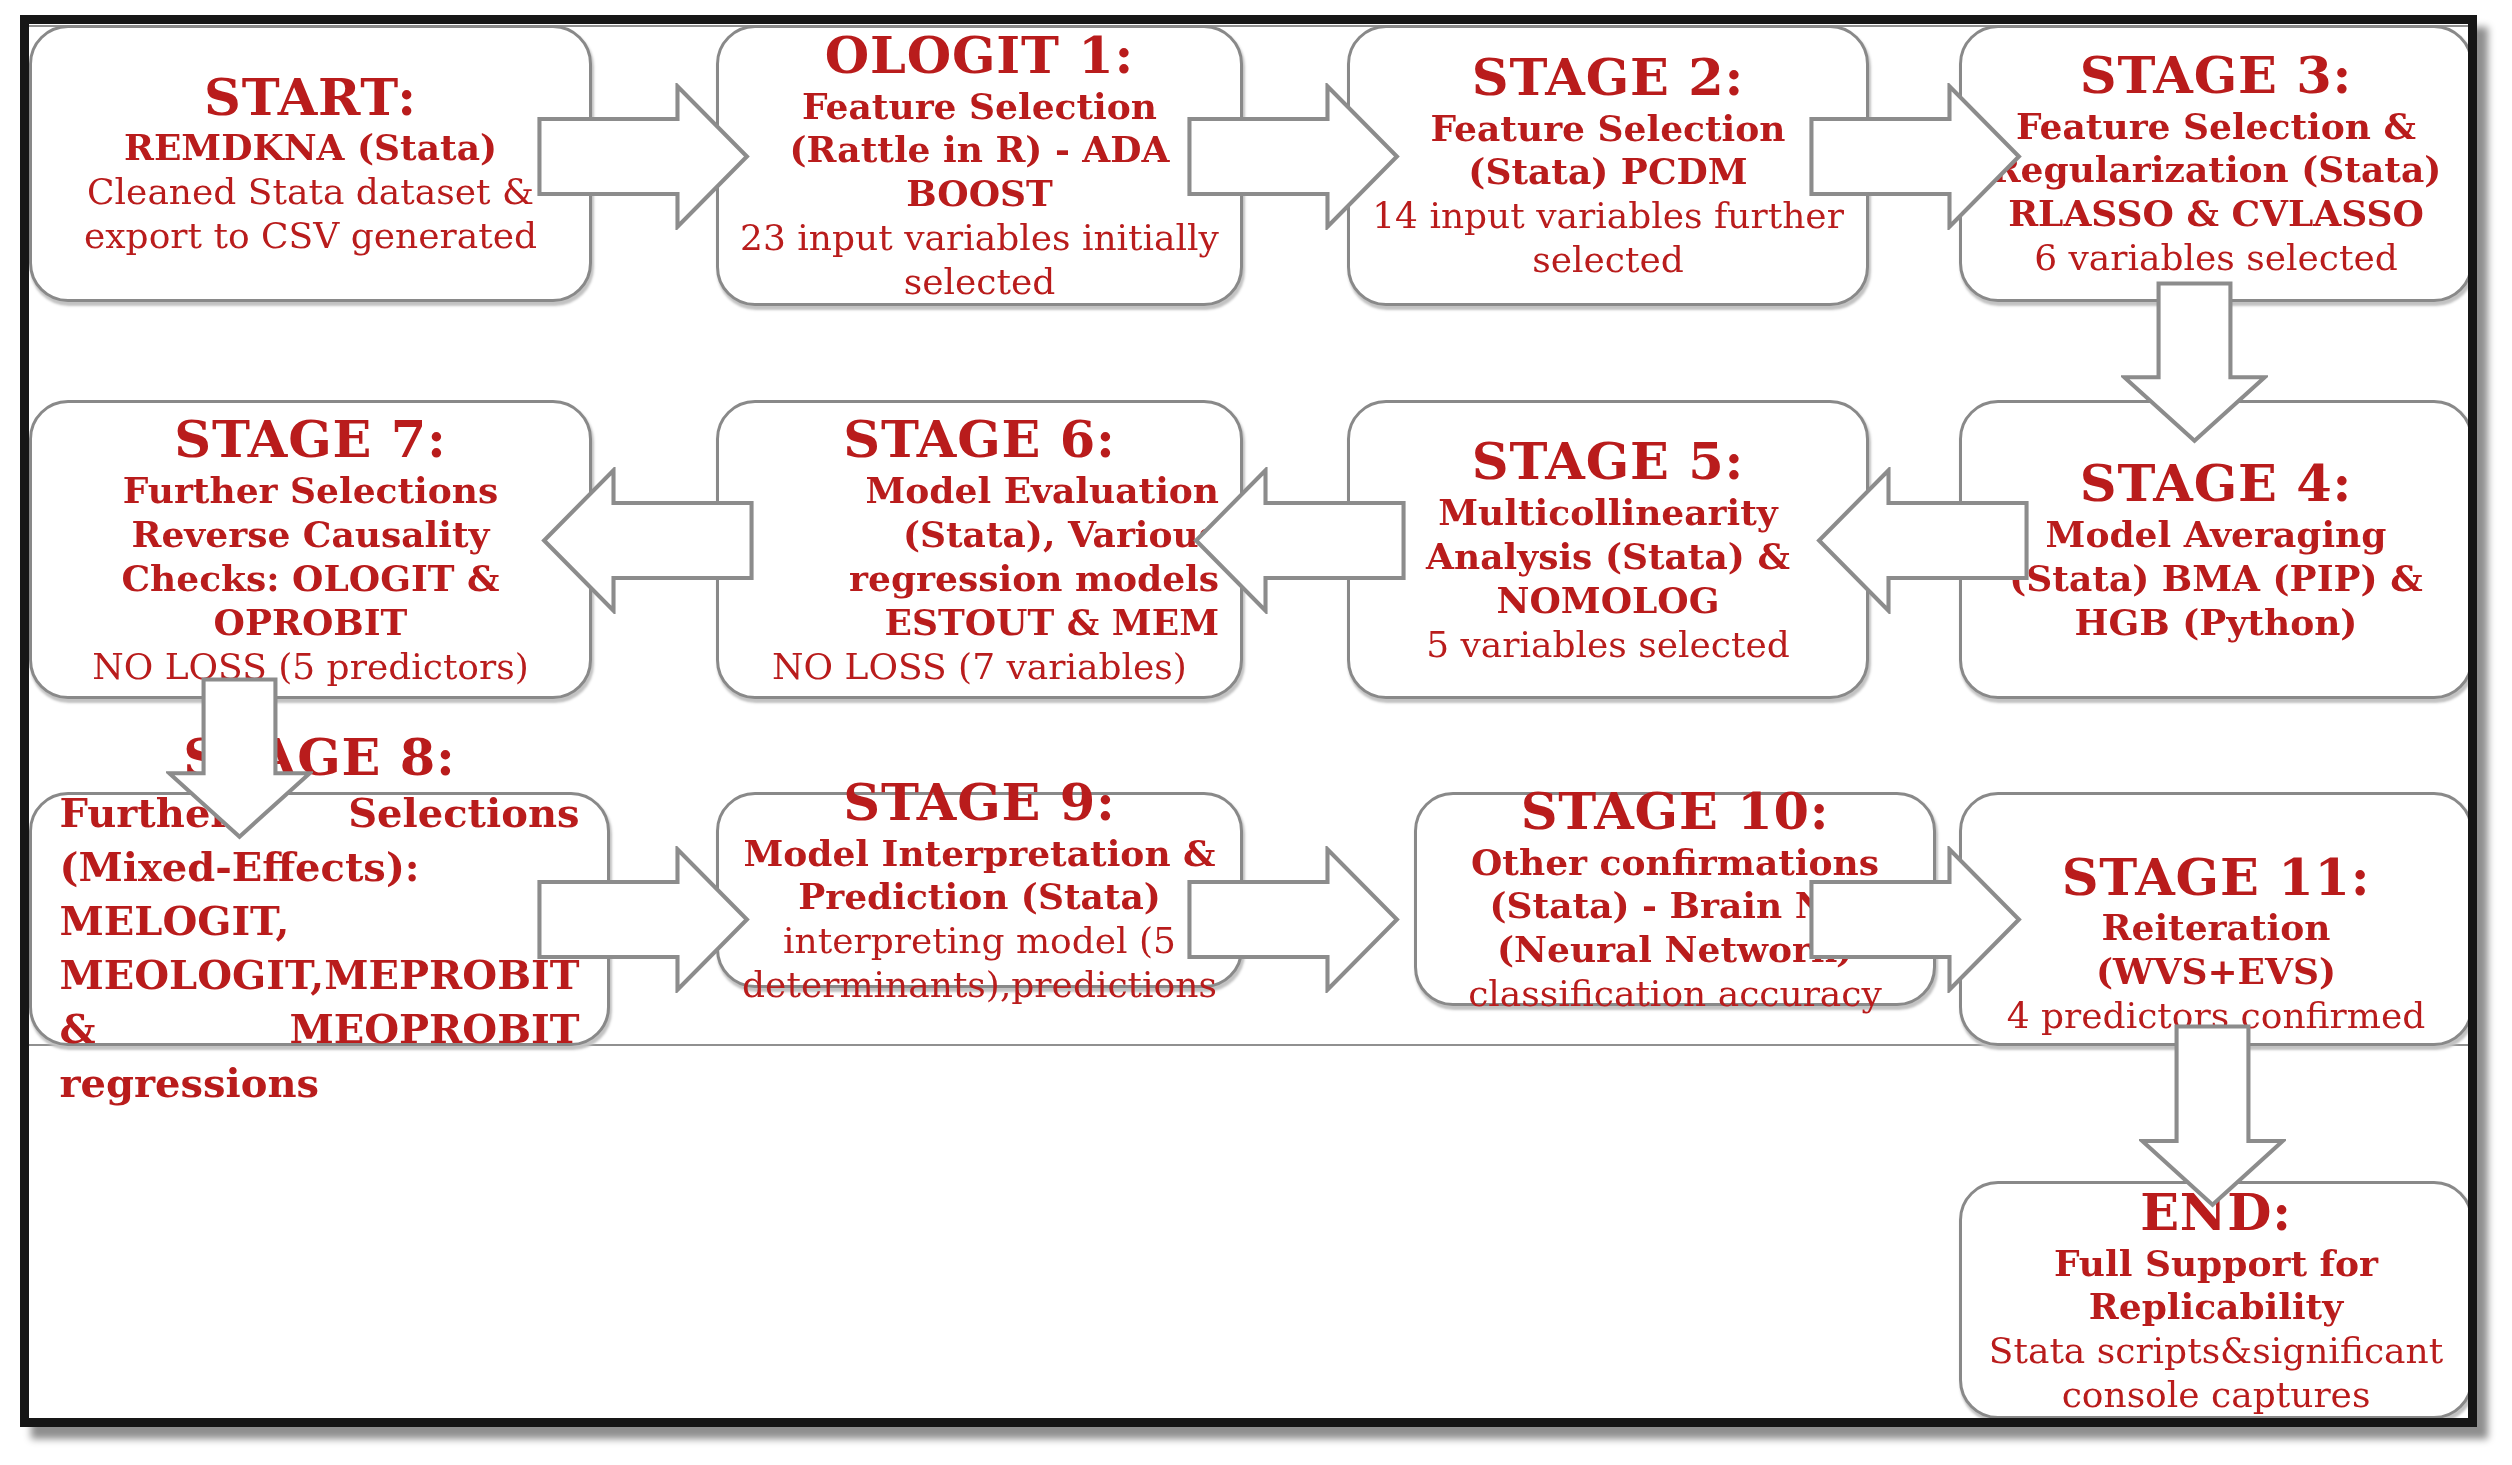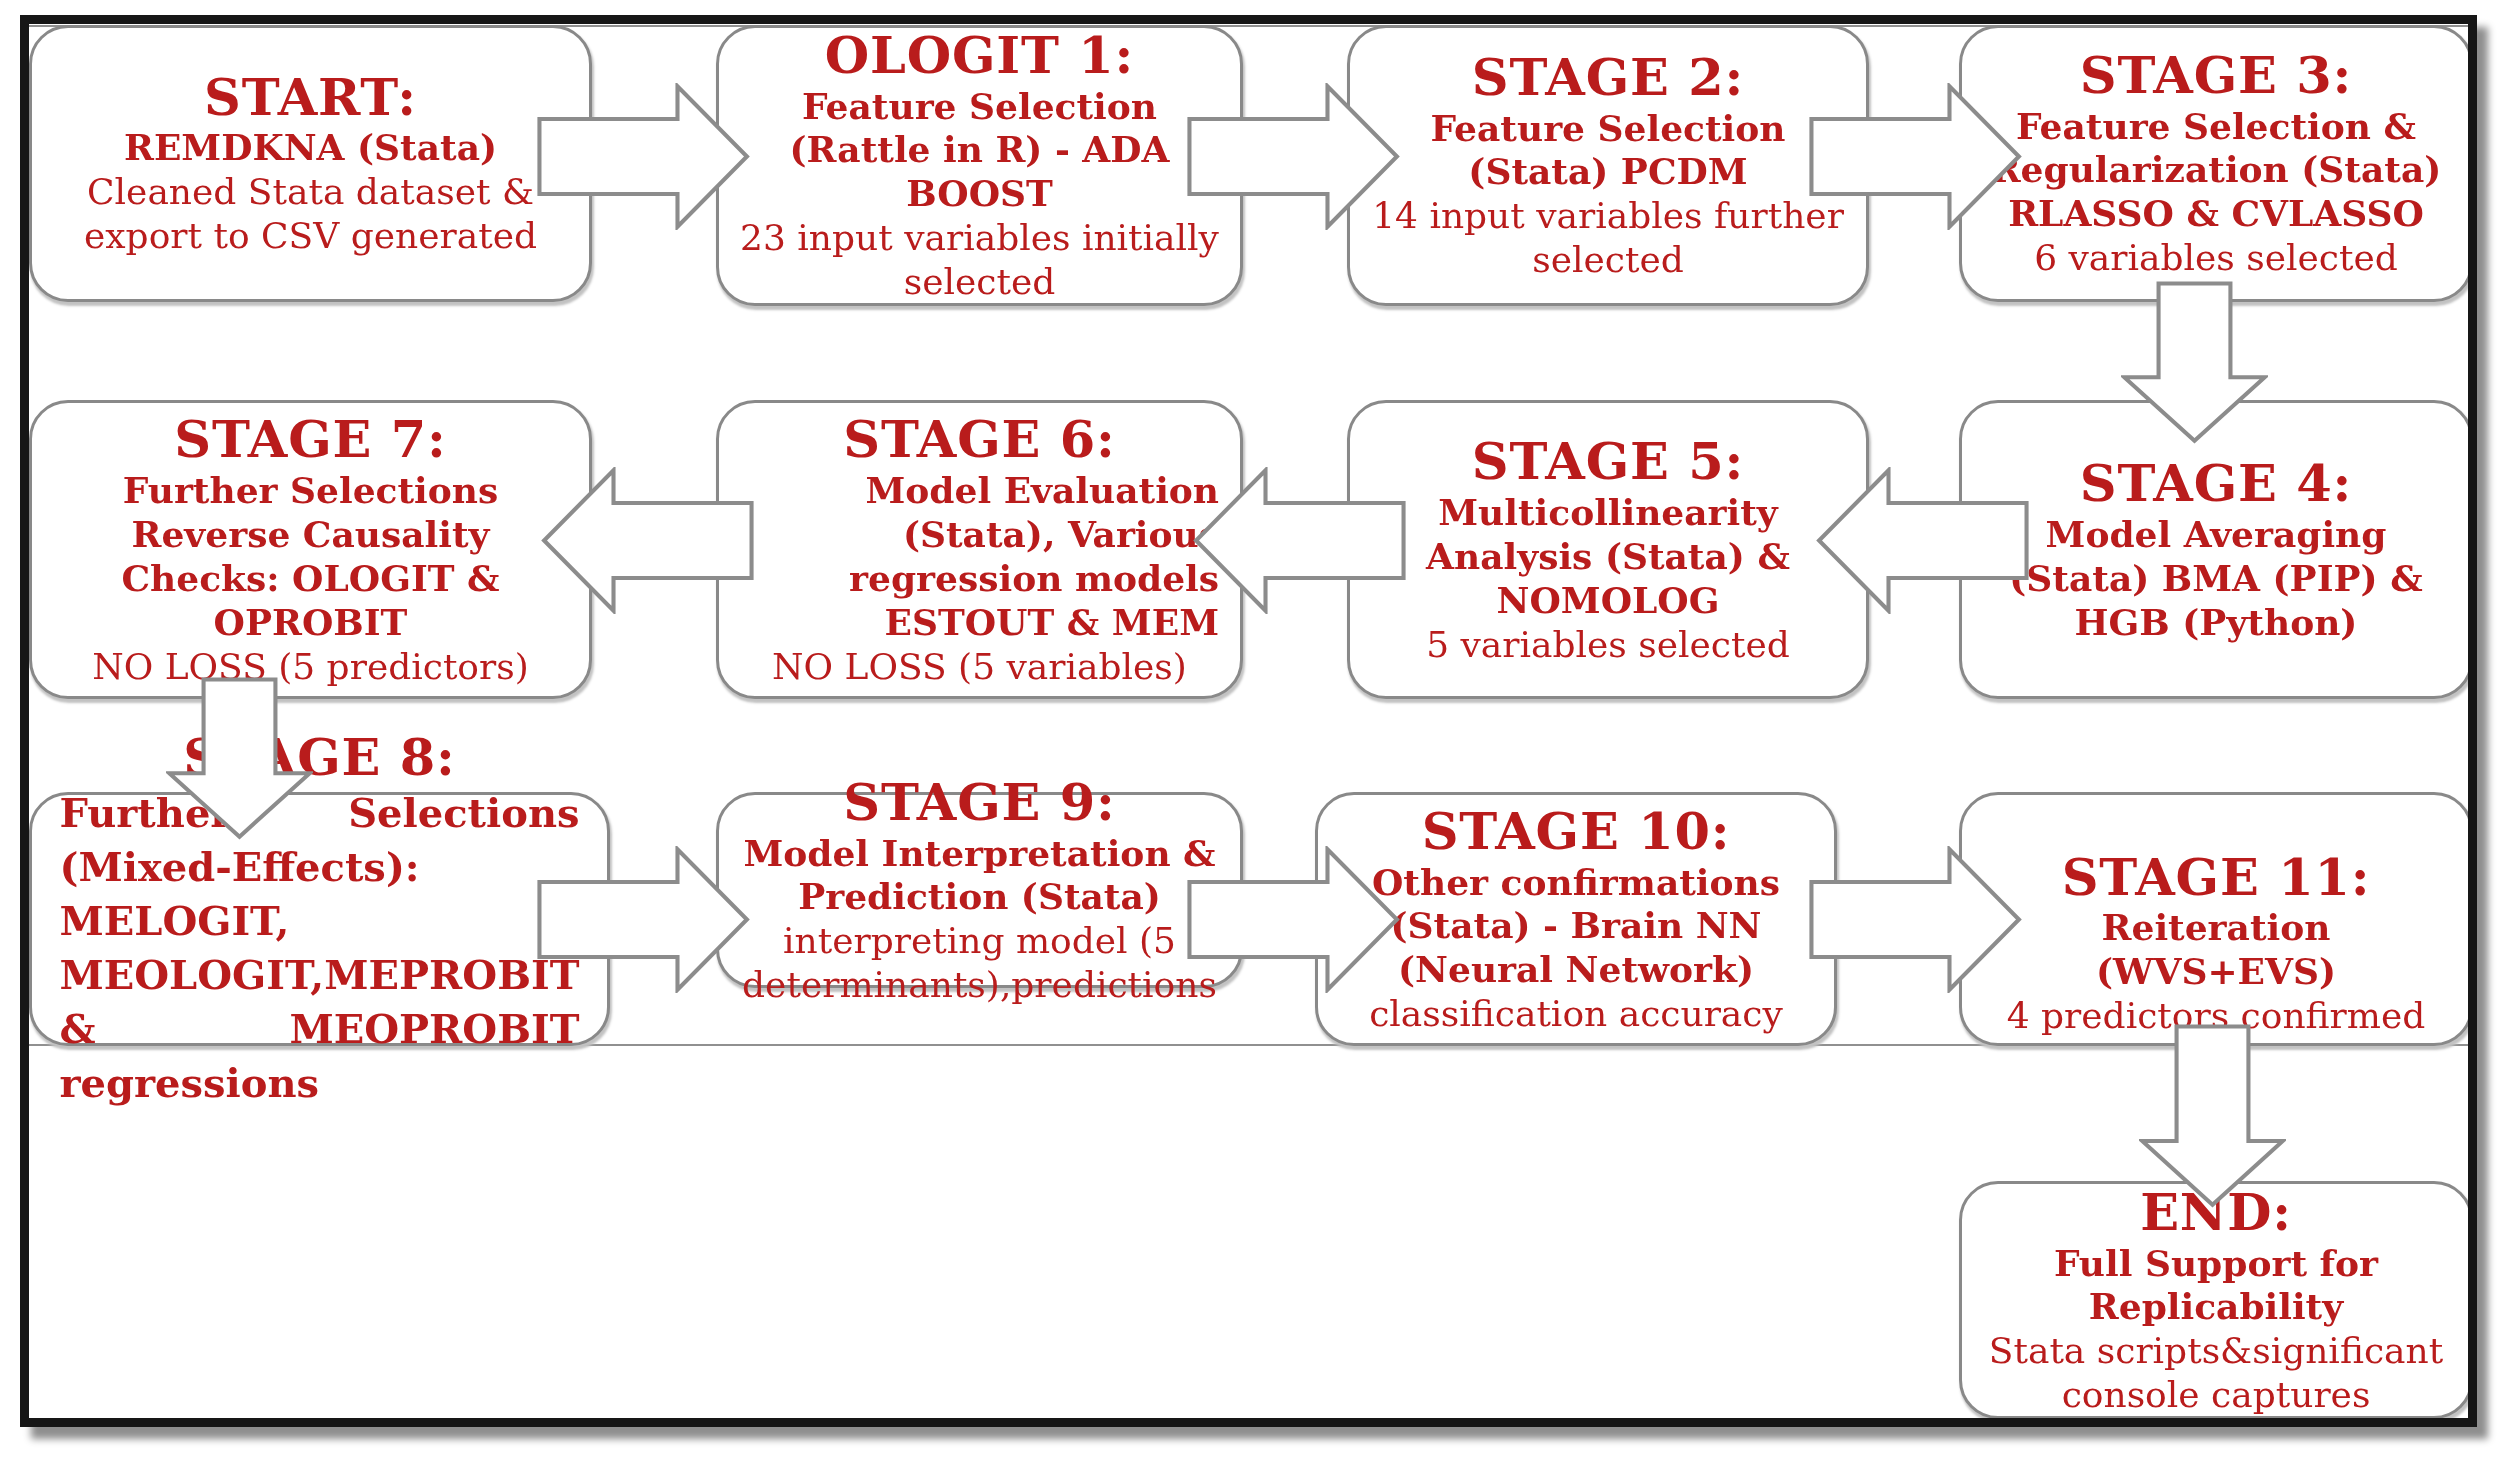--- a/index.html
+++ b/index.html
@@ -107,21 +107,21 @@
 
   <div class="node" style="left:29px;top:400px;width:563px;height:299px;">
     <div class="t">STAGE 7:</div>
     <div class="b">Further Selections Reverse Causality Checks: OLOGIT &amp; OPROBIT</div>
     <div class="p">NO LOSS (5 predictors)</div>
   </div>
 
   <div class="node" style="left:716px;top:400px;width:527px;height:299px;text-align:right;">
     <div class="t">STAGE 6:</div>
     <div class="b">Model Evaluation (Stata), Various regression models ESTOUT &amp; MEM</div>
-    <div class="p">NO LOSS (5 variables)</div>
+    <div class="p">NO LOSS (7 variables)</div>
   </div>
 
   <div class="node" style="left:1347px;top:400px;width:522px;height:299px;">
     <div class="t">STAGE 5:</div>
     <div class="b">Multicollinearity Analysis (Stata) &amp; NOMOLOG</div>
     <div class="p">5 variables selected</div>
   </div>
 
   <div class="node" style="left:1959px;top:400px;width:514px;height:299px;">
     <div class="t">STAGE 4:</div>
@@ -133,21 +133,21 @@
     <div class="b">Further Selections (Mixed-Effects): MELOGIT, MEOLOGIT,MEPROBIT &amp; MEOPROBIT regressions</div>
 
   </div>
 
   <div class="node" style="left:716px;top:792px;width:527px;height:196px;">
     <div class="t">STAGE 9:</div>
     <div class="b">Model Interpretation &amp; Prediction (Stata)</div>
     <div class="p">interpreting model (5 determinants),predictions</div>
   </div>
 
-  <div class="node" style="left:1315px;top:792px;width:522px;height:254px;align-items:center;">
+  <div class="node" style="left:1414px;top:792px;width:522px;height:214px;align-items:center;">
     <div class="t">STAGE 10:</div>
     <div class="b">Other confirmations (Stata) - Brain NN (Neural Network)</div>
     <div class="p">classification accuracy</div>
   </div>
 
   <div class="node" style="left:1959px;top:792px;width:514px;height:254px;justify-content:flex-end;padding-top:23px;">
     <div class="t">STAGE 11:</div>
     <div class="b">Reiteration (WVS+EVS)</div>
     <div class="p">4 predictors confirmed</div>
   </div>

